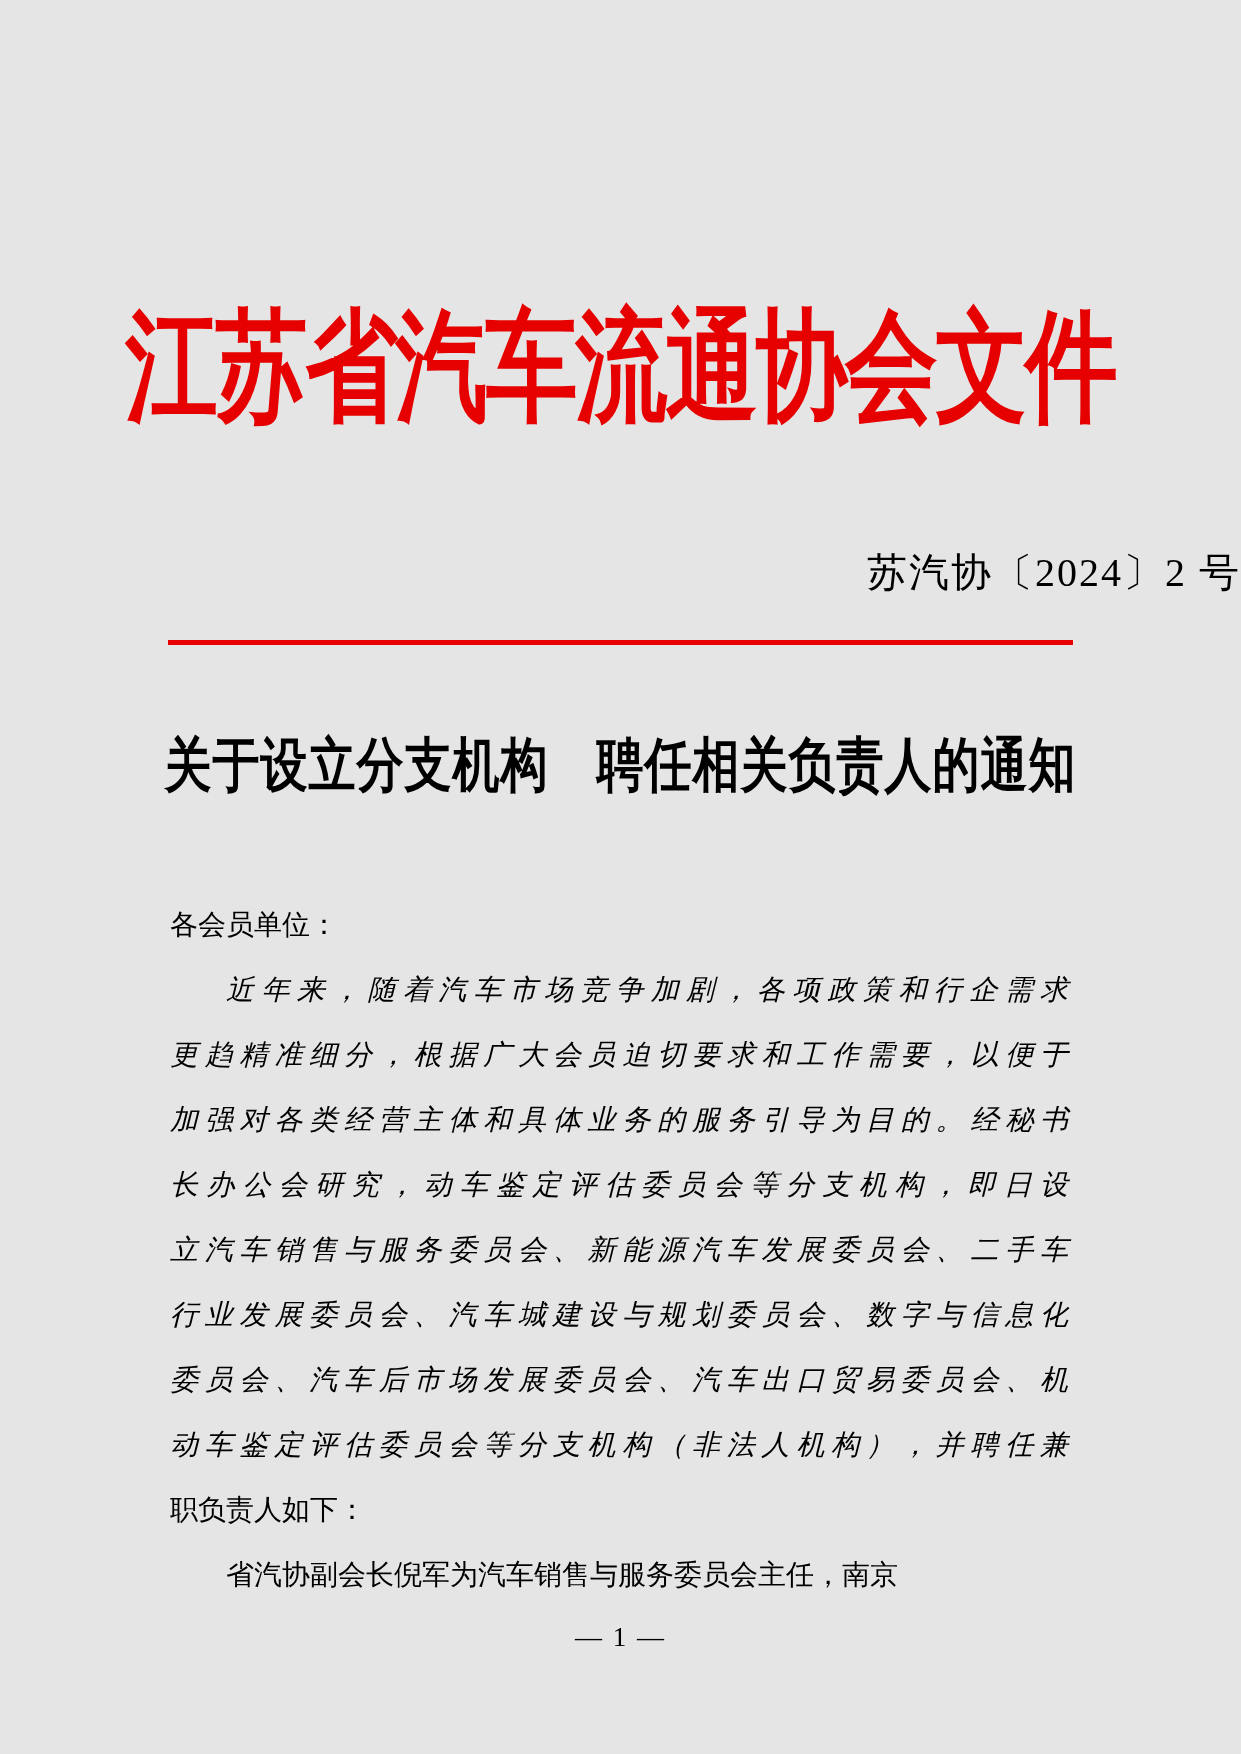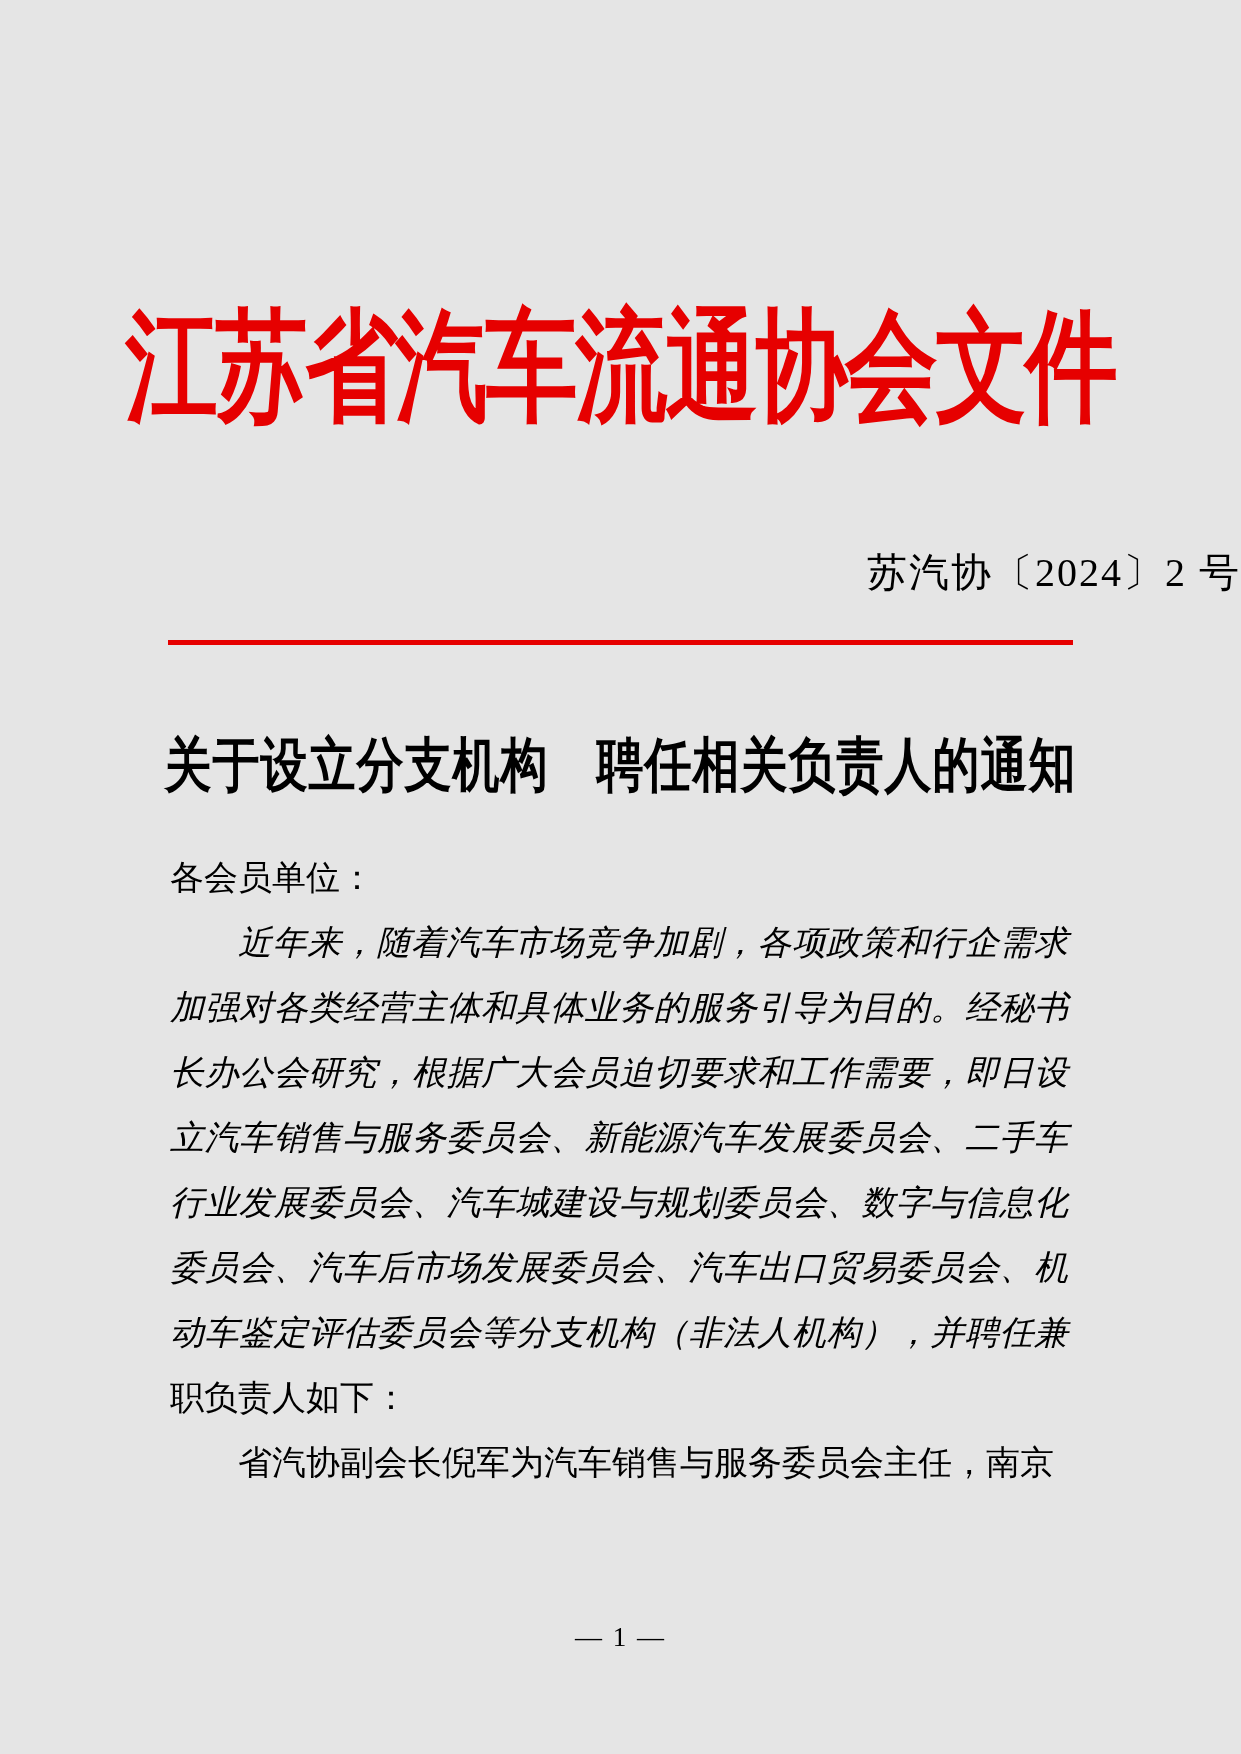--- a/index.html
+++ b/index.html
@@ -58,23 +58,23 @@
     font-weight: bold;
     letter-spacing: 1px;
     white-space: nowrap;
     transform: scaleY(1.25);
     transform-origin: center top;
   }
   
   .body-block {
     position: absolute;
     left: 170px;
-    top: 845px;
+    top: 892px;
     width: 898px;
-    font-size: 34px;
+    font-size: 28px;
   }
   .body-line {
     height: 65px;
     line-height: 65px;
   }
   .justify {
     text-align: justify;
     text-align-last: justify;
     font-style: italic;
   }
@@ -99,22 +99,23 @@
 
   <div class="doc-number">苏汽协〔2024〕2 号</div>
 
   <div class="red-line"></div>
 
   <h1 class="doc-title">关于设立分支机构　聘任相关负责人的通知</h1>
 
   <div class="body-block">
     <div class="body-line">各会员单位：</div>
     <div class="body-line indent justify">近年来，随着汽车市场竞争加剧，各项政策和行企需求</div>
+    <div class="body-line justify">更趋精准细分，根据广大会员迫切要求和工作需要，以便于</div>
     <div class="body-line justify">加强对各类经营主体和具体业务的服务引导为目的。经秘书</div>
-    <div class="body-line justify">长办公会研究，根据广大会员迫切要求和工作需要，即日设</div>
+    <div class="body-line justify">长办公会研究，动车鉴定评估委员会等分支机构，即日设</div>
     <div class="body-line justify">立汽车销售与服务委员会、新能源汽车发展委员会、二手车</div>
     <div class="body-line justify">行业发展委员会、汽车城建设与规划委员会、数字与信息化</div>
     <div class="body-line justify">委员会、汽车后市场发展委员会、汽车出口贸易委员会、机</div>
     <div class="body-line justify">动车鉴定评估委员会等分支机构（非法人机构），并聘任兼</div>
     <div class="body-line">职负责人如下：</div>
     <div class="body-line indent">省汽协副会长倪军为汽车销售与服务委员会主任，南京</div>
   </div>
 
   <div class="footer">— 1 —</div>
 

